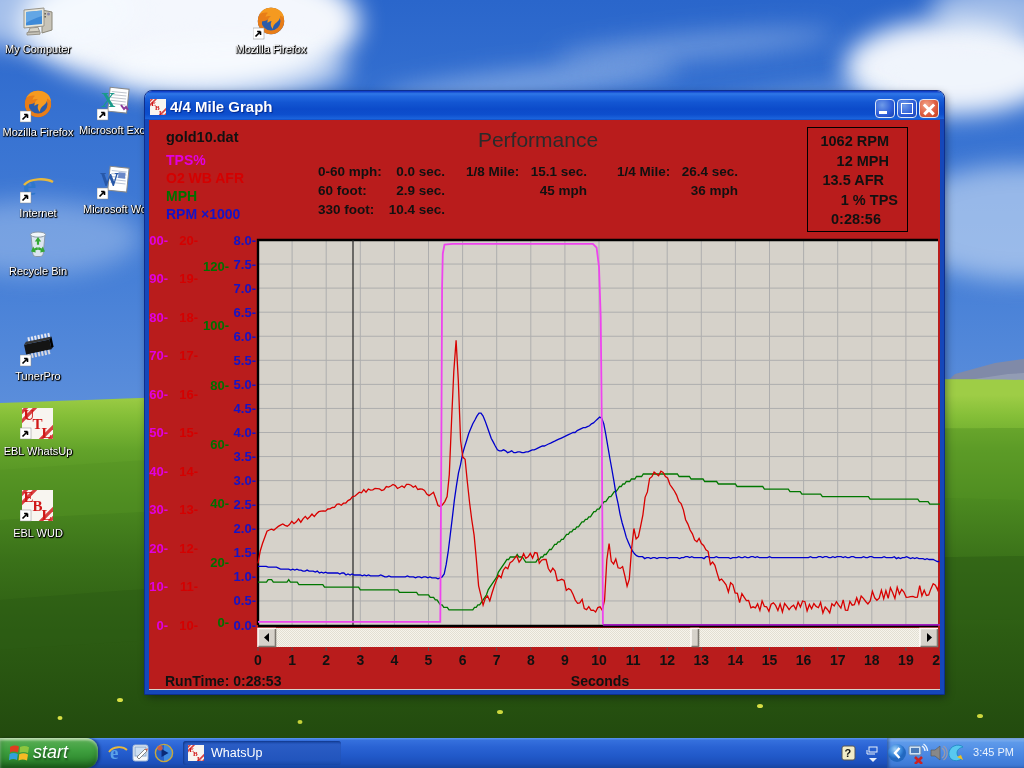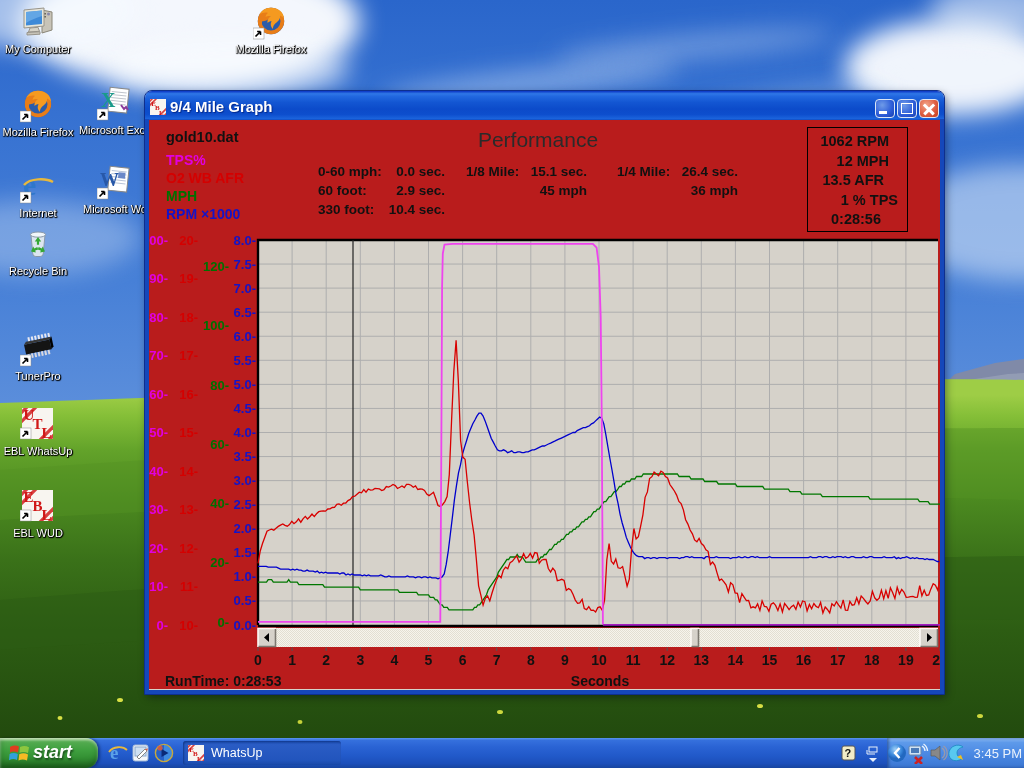--- a/index.html
+++ b/index.html
@@ -34,30 +34,30 @@
 #bclose::before,#bclose::after{content:"";position:absolute;left:2px;top:8px;width:14px;height:2.5px;background:#fff}
 #bclose::before{transform:rotate(45deg)}#bclose::after{transform:rotate(-45deg)}
 #client{position:absolute;left:4px;top:29px;width:791px;height:569px;background:#b91c1c;overflow:hidden}
 #win .frame{position:absolute;left:0;top:28px;width:799px;height:575px;border:4px solid #1547ba;border-top:none;pointer-events:none}
 
 #taskbar{position:absolute;left:0;top:738px;width:1024px;height:30px;
  background:linear-gradient(180deg,#5a95ef 0%,#3570dd 8%,#2a63d4 30%,#2159c9 60%,#1c4fba 85%,#17459f 100%)}
 #startbtn{position:absolute;left:0;top:0;width:98px;height:30px;border-radius:0 12px 12px 0;
  background:linear-gradient(180deg,#98cc84 0%,#54ab50 12%,#3fa03f 40%,#349134 65%,#2a7c2a 88%,#226b22 100%);
  box-shadow:inset 0 2px 3px rgba(255,255,255,.45),inset 0 -4px 6px rgba(0,40,0,.35),2px 0 3px rgba(0,0,30,.4)}
-#startbtn .stxt{position:absolute;left:33px;top:4px;color:#fff;font-size:18px;font-weight:bold;font-style:italic;
+#startbtn .stxt{position:absolute;left:33px;top:4px;color:#fff;font-size:18px;font-weight:normal;font-style:italic;
  text-shadow:1px 2px 2px #1c4d1c}
 .tbtn{position:absolute;top:3px;height:24px;border-radius:3px;color:#fff;font-size:12.5px}
 #tb1{left:183px;width:158px;background:linear-gradient(180deg,#1c4cb0,#2a5cc4 15%,#2255bd 80%,#1a49a8);box-shadow:inset 1px 1px 2px #123a8c}
 #tb2{left:345px;width:158px;background:linear-gradient(180deg,#5d95f2,#3d7ce8 12%,#3673e2 85%,#2a62ce);box-shadow:inset 0 1px 1px rgba(255,255,255,.5)}
 .tbtn span{position:absolute;left:28px;top:5px;white-space:nowrap}
 #tray{position:absolute;left:887px;top:0;width:137px;height:30px;
  background:linear-gradient(180deg,#8db9f2 0%,#5e9aea 15%,#4c8ae4 50%,#3f7cd8 85%,#3a74cc 100%);
  box-shadow:inset 2px 0 3px rgba(0,20,80,.4)}
-#clock{position:absolute;right:2px;top:8px;color:#eaf2fc;font-size:13px}
+#clock{position:absolute;right:10px;top:8px;color:#eaf2fc;font-size:11px}
 </style></head>
 <body>
 <div id="scr">
 <div id="sky"></div>
 <div class="cloud" style="left:20px;top:-45px;width:340px;height:135px;background:rgba(255,255,255,.95)"></div>
 <div class="cloud" style="left:-60px;top:-30px;width:200px;height:80px;background:rgba(245,250,255,.6)"></div>
 <div class="cloud" style="left:110px;top:40px;width:240px;height:60px;background:rgba(248,252,255,.6)"></div>
 <div class="cloud" style="left:845px;top:20px;width:215px;height:95px;background:rgba(255,255,255,.93)"></div>
 <div class="cloud" style="left:930px;top:-20px;width:130px;height:60px;background:rgba(250,253,255,.55)"></div>
 <div class="cloud" style="left:380px;top:70px;width:300px;height:26px;background:rgba(235,244,253,.4);transform:rotate(-6deg)"></div>
@@ -265,21 +265,21 @@
           <g stroke="#d84040" stroke-width="1.6" clip-path="url(#wic)">
             <line x1="-3" y1="5" x2="8" y2="-6"></line>
             <line x1="-3" y1="9" x2="10" y2="-4"></line>
             <line x1="7" y1="19" x2="20" y2="6"></line>
             <line x1="11" y1="20" x2="22" y2="9"></line>
           </g>
           <text x="1.2" y="6.5" font-size="7" font-weight="bold" fill="#d01818" font-family="Liberation Serif">E</text>
           <text x="5" y="11" font-size="7" font-weight="bold" fill="#d01818" font-family="Liberation Serif">B</text>
           <text x="9" y="15.5" font-size="7" font-weight="bold" fill="#d01818" font-family="Liberation Serif">L</text>
         </svg>
-  <div class="ttxt">9/4 Mile Graph</div>
+  <div class="ttxt">4/4 Mile Graph</div>
   <div class="wbtn" id="bmin"></div>
         <div class="wbtn" id="bmax"></div>
         <div class="wbtn" id="bclose"></div>
  </div>
  <div id="client">
  <svg width="791" height="569" viewBox="149 120 791 569" font-family="Liberation Sans,sans-serif">
 <text x="166" y="142" font-size="14.5" font-weight="bold" fill="#111">gold10.dat</text>
 <text x="166" y="165" font-size="14" font-weight="bold" fill="#e000e0">TPS%</text>
 <text x="166" y="183" font-size="14" font-weight="bold" fill="#d40000">O2 WB AFR</text>
 <text x="166" y="201" font-size="14" font-weight="bold" fill="#007000">MPH</text>

